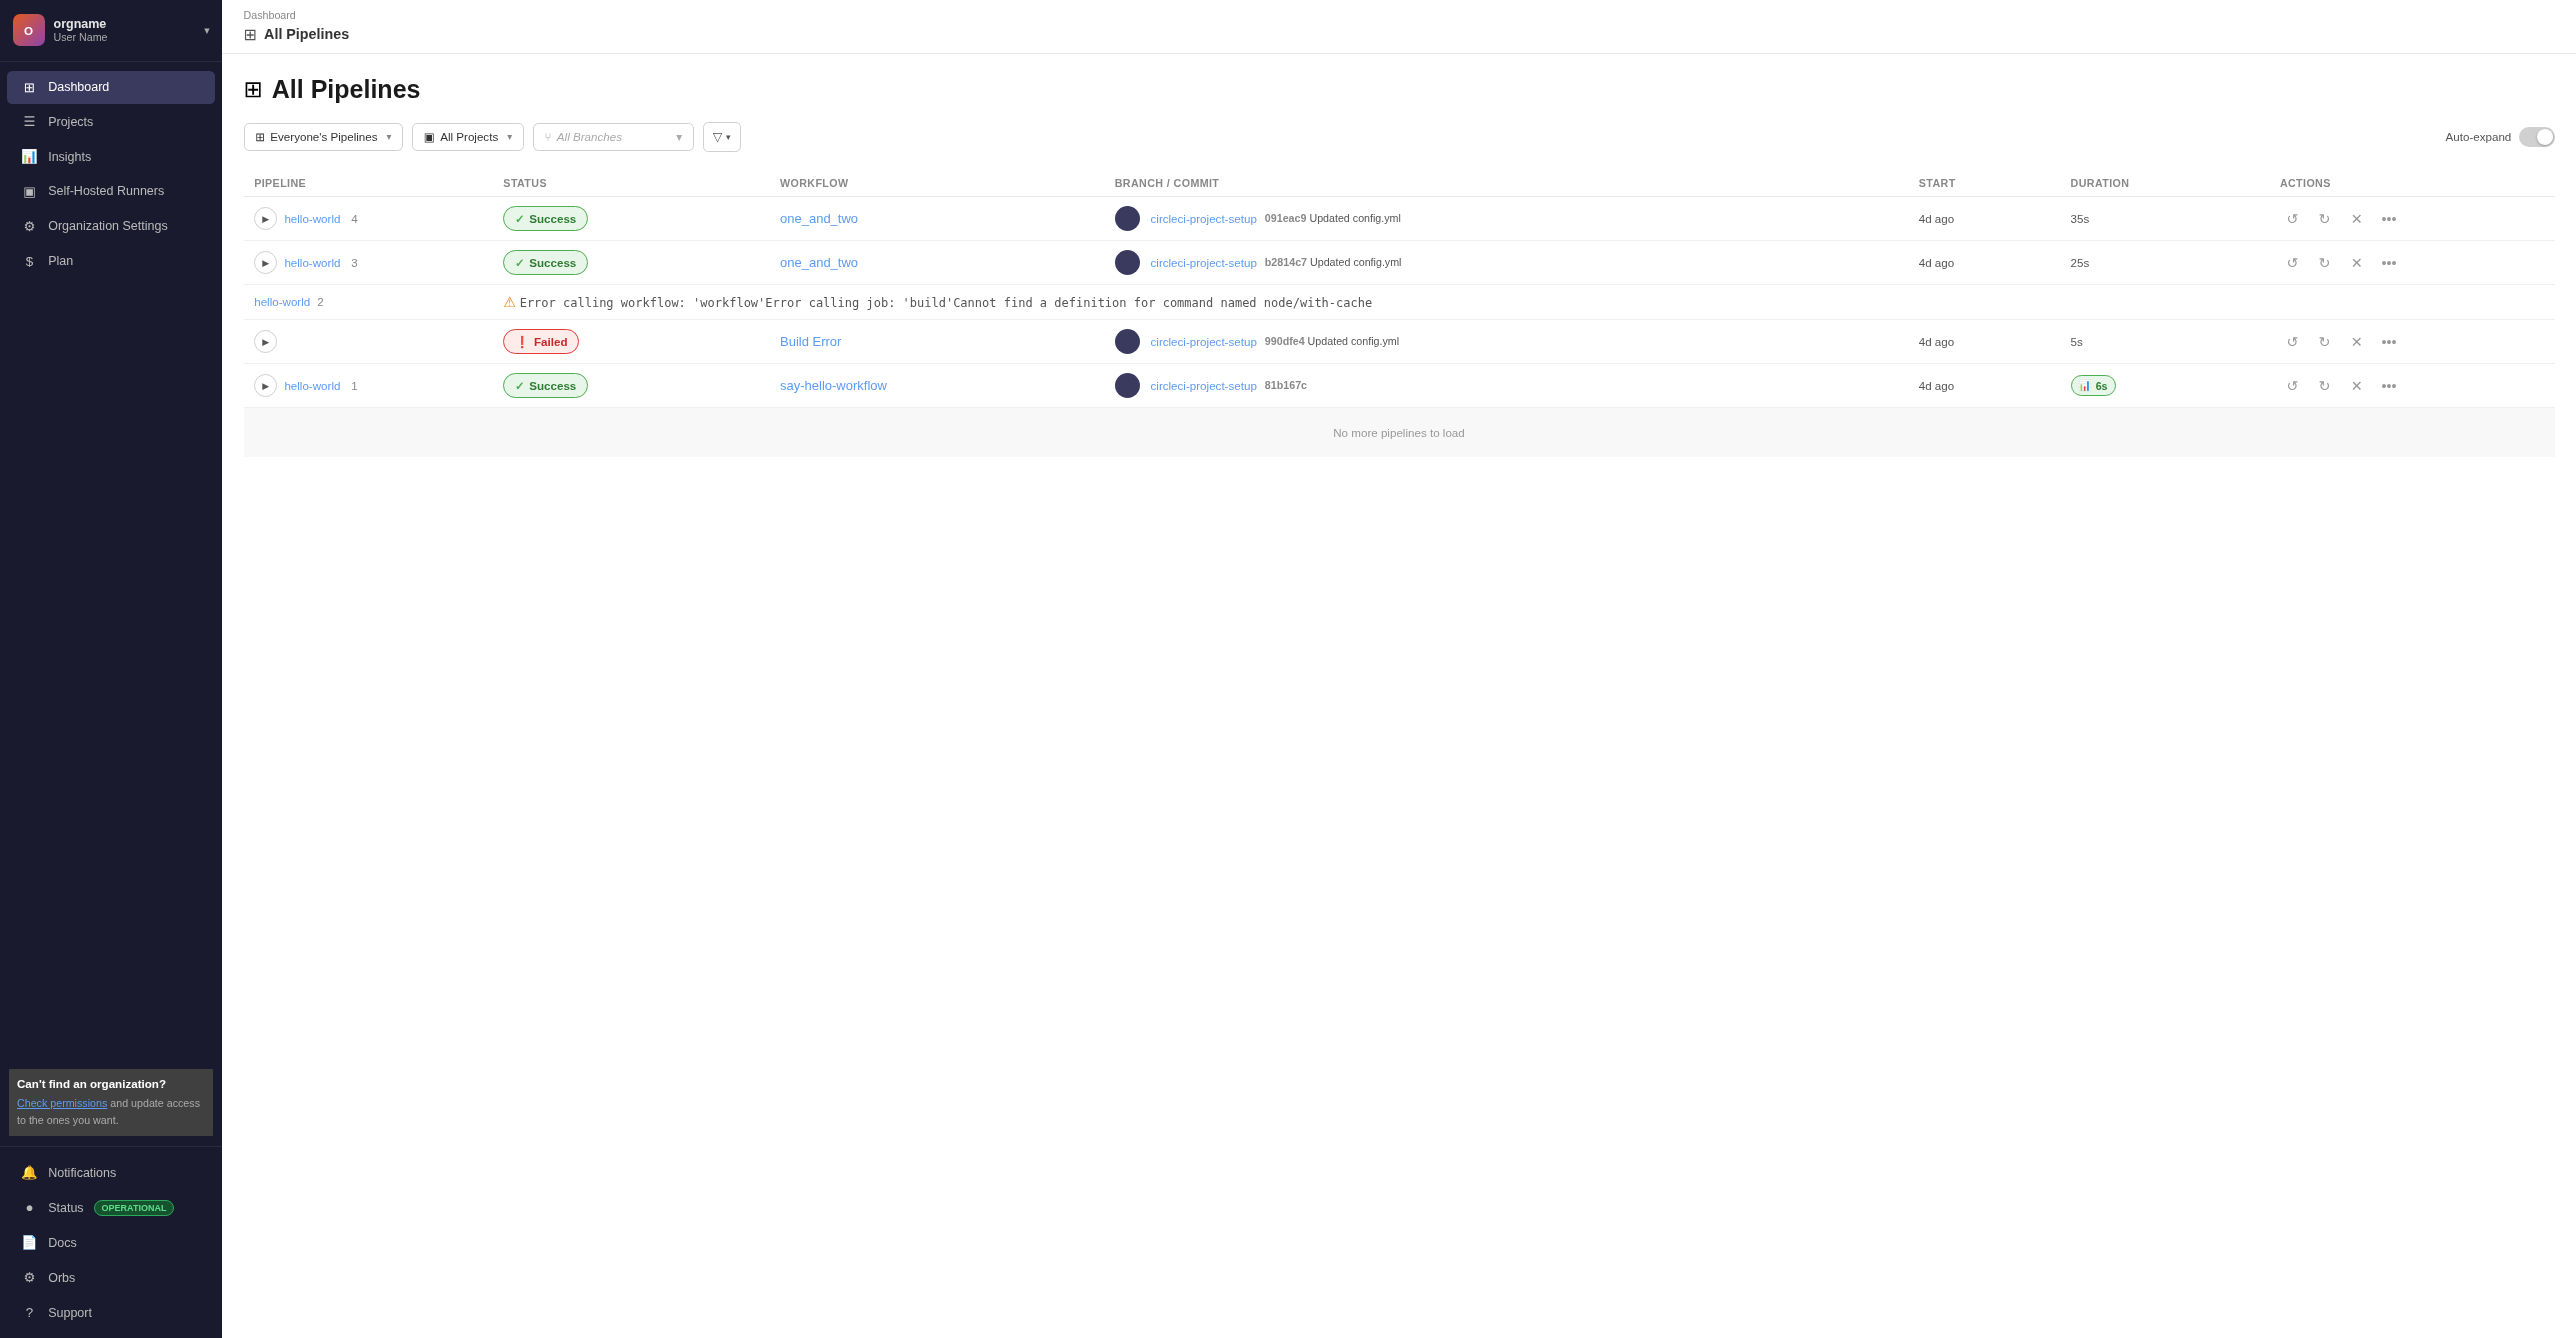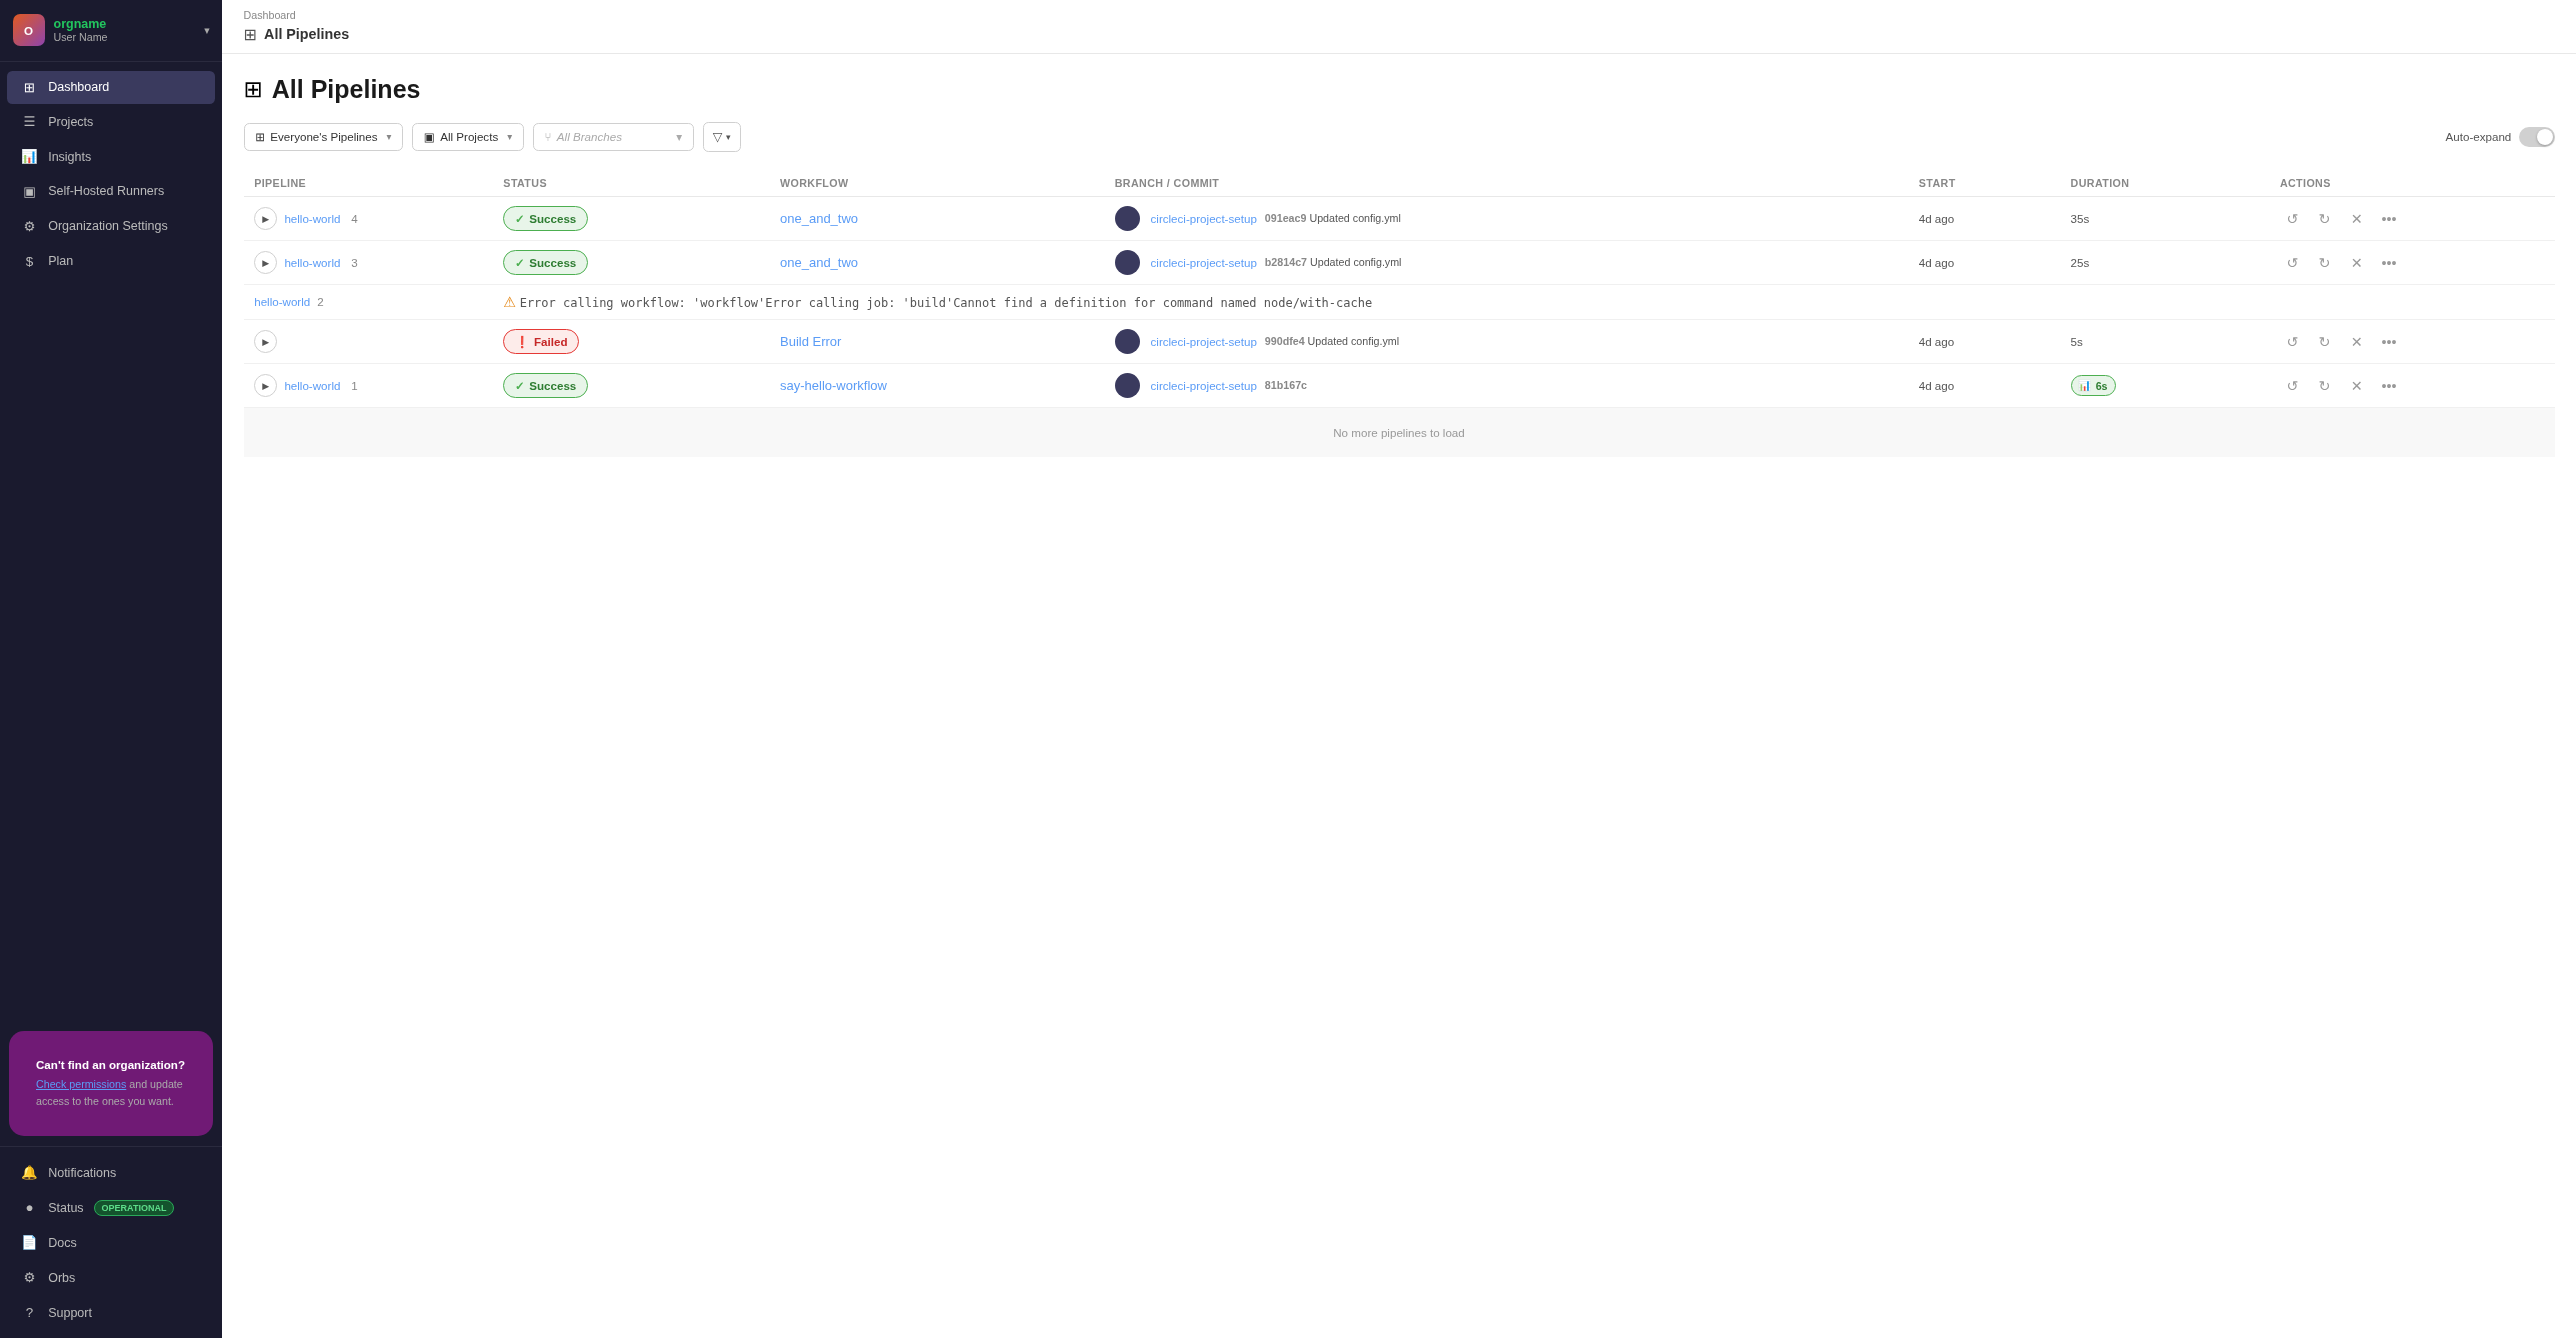--- a/index.html
+++ b/index.html
@@ -29,21 +29,21 @@
       gap: 9px;
     }
     .org-avatar {
       width: 32px;
       height: 32px;
       border-radius: 7.2px;
       background: linear-gradient(135deg, #e05a22, #8e44ad);
       display: flex; align-items: center; justify-content: center;
       font-weight: bold; color: white; font-size: 11.6px;
     }
-    .org-name { font-weight: 700; color: #22c55e; font-size: 12.5px; }
+    .org-name { font-weight: 700; color: #e5e5e5; font-size: 12.5px; }
     .org-user { font-size: 10.7px; color: #aaa; }
     .chevron-down { color: #aaa; font-size: 10.7px; }
 
     .sidebar-nav { flex: 1; padding: 7.2px 0; }
     .nav-item {
       display: flex;
       align-items: center;
       gap: 10.7px;
       padding: 9px 14.3px;
       cursor: pointer;
@@ -51,23 +51,23 @@
       font-size: 12.5px;
       border-radius: 5.4px;
       margin: 1.8px 7.2px;
       transition: background 0.15s;
     }
     .nav-item.active { background: #3a3a5e; color: #fff; }
     .nav-icon { width: 16px; text-align: center; font-size: 13.4px; }
 
     .cant-find-box {
       margin: 10.7px 9px;
-      background: #701a75;
-      border-radius: 15px;
-      padding: 27px;
+      background: #404040;
+      border-radius: 1px;
+      padding: 8px;
       font-size: 11.6px;
     }
     .cant-find-box .title { color: #fff; font-weight: 600; margin-bottom: 5.4px; }
     .cant-find-box .desc { color: #aaa; font-size: 10.7px; line-height: 1.5; }
     .cant-find-box a { color: #5b9cf6; }
 
     .sidebar-bottom {
       padding: 7.2px 0;
       border-top: 0.9px solid #2a2a3e;
     }

